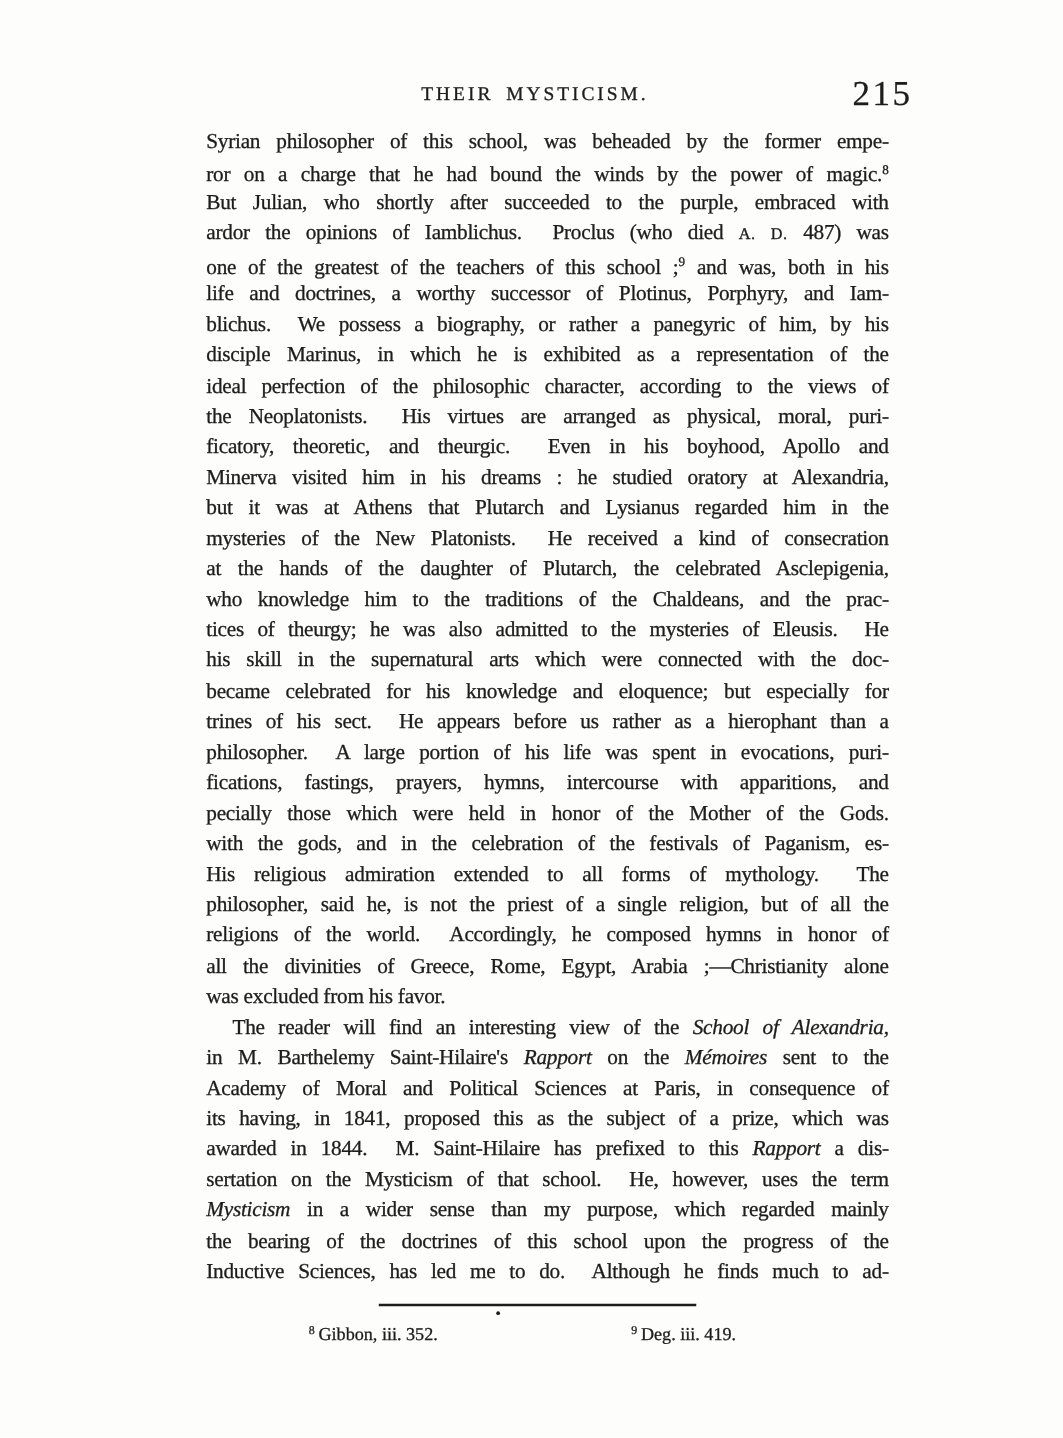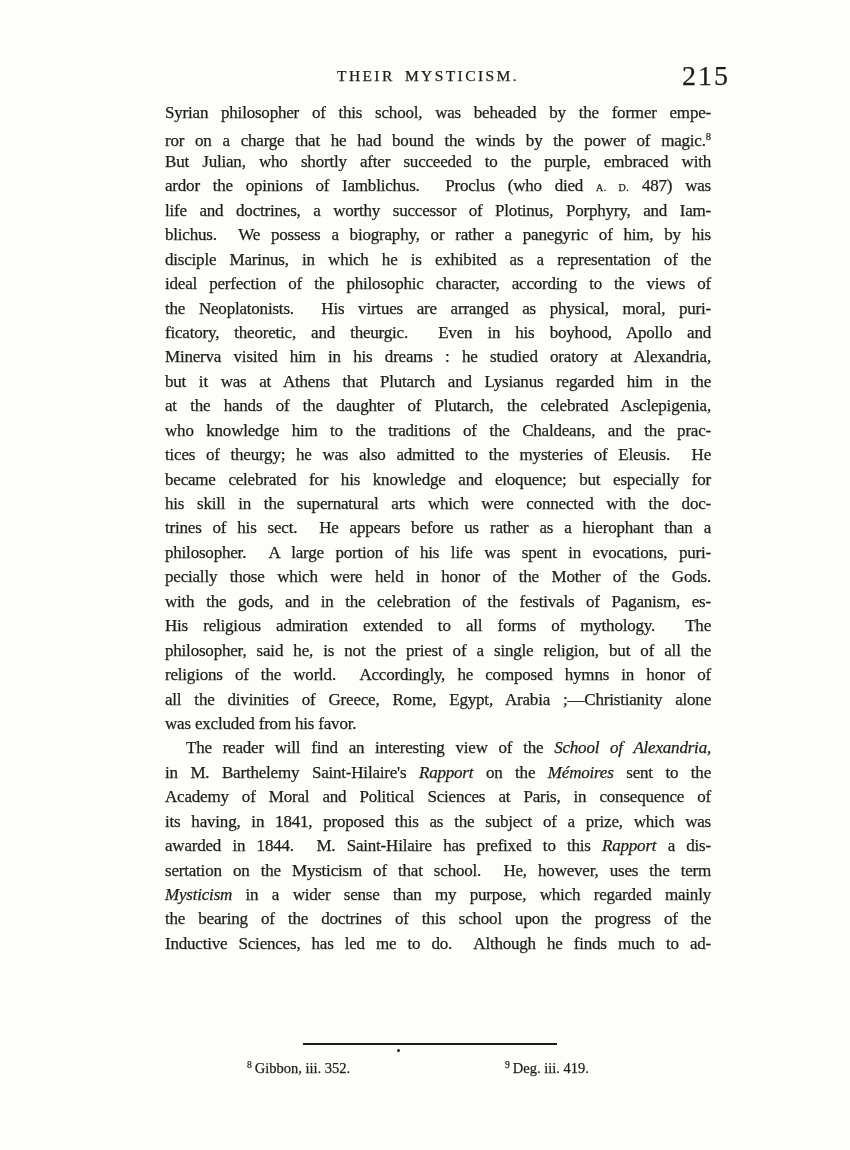--- a/index.html
+++ b/index.html
@@ -64,21 +64,21 @@
   .line.indent {
     text-indent: 21px;
   }
   .i { font-style: italic; }
   .sup {
     font-size: 10.5px;
     vertical-align: 6px;
     letter-spacing: 0;
   }
   .sc {
-    font-size: 10px;
+    font-size: 13px;
     letter-spacing: 0.5px;
   }
   .fn-rule {
     position: absolute;
     left: 303px;
     top: 1043px;
     width: 254px;
     height: 2px;
     background: #1d1d1b;
   }
@@ -114,35 +114,38 @@
     <div class="running-head">THEIR MYSTICISM.</div>
   </div>
 
   <div class="page-number">215</div>
 
   <div class="body-text">
       <div class="line"><span>Syrian philosopher of this school, was beheaded by the former empe-</span></div>
       <div class="line"><span>ror on a charge that he had bound the winds by the power of magic.</span><span class="sup">8</span></div>
       <div class="line"><span>But Julian, who shortly after succeeded to the purple, embraced with</span></div>
       <div class="line"><span>ardor the opinions of Iamblichus.&nbsp; Proclus (who died </span><span class="sc">A. D.</span><span> 487) was</span></div>
+      <div class="line"><span>one of the greatest of the teachers of this school ;</span><span class="sup">9</span><span> and was, both in his</span></div>
       <div class="line"><span>life and doctrines, a worthy successor of Plotinus, Porphyry, and Iam-</span></div>
       <div class="line"><span>blichus.&nbsp; We possess a biography, or rather a panegyric of him, by his</span></div>
       <div class="line"><span>disciple Marinus, in which he is exhibited as a representation of the</span></div>
       <div class="line"><span>ideal perfection of the philosophic character, according to the views of</span></div>
       <div class="line"><span>the Neoplatonists.&nbsp; His virtues are arranged as physical, moral, puri-</span></div>
       <div class="line"><span>ficatory, theoretic, and theurgic.&nbsp; Even in his boyhood, Apollo and</span></div>
       <div class="line"><span>Minerva visited him in his dreams : he studied oratory at Alexandria,</span></div>
       <div class="line"><span>but it was at Athens that Plutarch and Lysianus regarded him in the</span></div>
+      <div class="line"><span>mysteries of the New Platonists.&nbsp; He received a kind of consecration</span></div>
       <div class="line"><span>at the hands of the daughter of Plutarch, the celebrated Asclepigenia,</span></div>
       <div class="line"><span>who knowledge him to the traditions of the Chaldeans, and the prac-</span></div>
       <div class="line"><span>tices of theurgy; he was also admitted to the mysteries of Eleusis.&nbsp; He</span></div>
+      <div class="line"><span>his skill in the supernatural arts which were connected with the doc-</span></div>
       <div class="line"><span>became celebrated for his knowledge and eloquence; but especially for</span></div>
-      <div class="line"><span>his skill in the supernatural arts which were connected with the doc-</span></div>
       <div class="line"><span>trines of his sect.&nbsp; He appears before us rather as a hierophant than a</span></div>
       <div class="line"><span>philosopher.&nbsp; A large portion of his life was spent in evocations, puri-</span></div>
+      <div class="line"><span>fications, fastings, prayers, hymns, intercourse with apparitions, and</span></div>
       <div class="line"><span>pecially those which were held in honor of the Mother of the Gods.</span></div>
       <div class="line"><span>with the gods, and in the celebration of the festivals of Paganism, es-</span></div>
       <div class="line"><span>His religious admiration extended to all forms of mythology.&nbsp; The</span></div>
       <div class="line"><span>philosopher, said he, is not the priest of a single religion, but of all the</span></div>
       <div class="line"><span>religions of the world.&nbsp; Accordingly, he composed hymns in honor of</span></div>
       <div class="line"><span>all the divinities of Greece, Rome, Egypt, Arabia ;—Christianity alone</span></div>
       <div class="line short"><span>was excluded from his favor.</span></div>
       <div class="line indent"><span>The reader will find an interesting view of the </span><span class="i">School of Alexandria</span><span>,</span></div>
       <div class="line"><span>in M. Barthelemy Saint-Hilaire's </span><span class="i">Rapport</span><span> on the </span><span class="i">Mémoires</span><span> sent to the</span></div>
       <div class="line"><span>Academy of Moral and Political Sciences at Paris, in consequence of</span></div>

